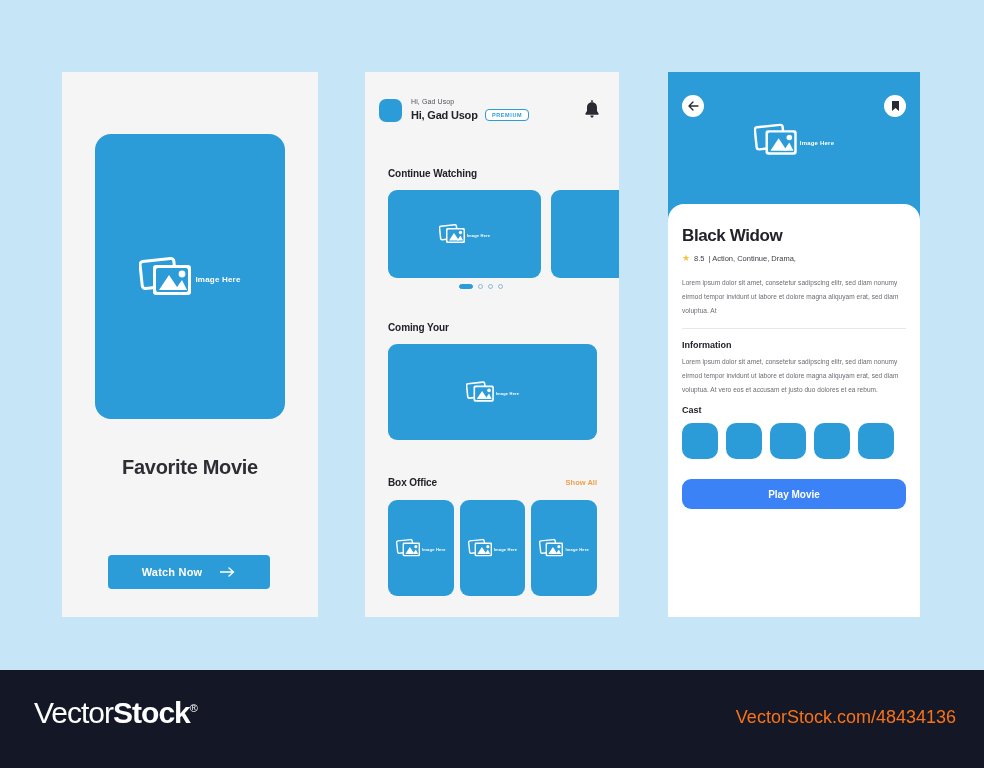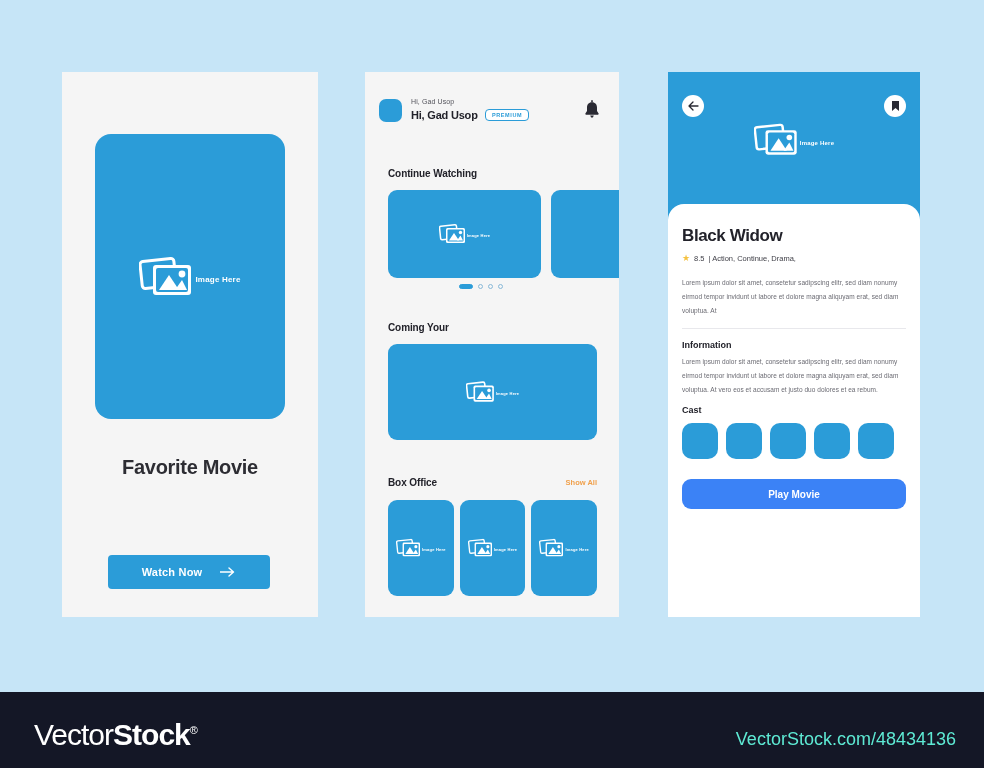--- a/index.html
+++ b/index.html
@@ -167,33 +167,33 @@
   #cast-row { display: flex; gap: 8px; margin-top: 8px; }
   .cast-avatar { width: 36px; height: 36px; background: #2b9cd8; border-radius: 10px; cursor: pointer; }
   #play-movie-button {
     margin-top: 20px; width: 100%; height: 30px;
     background: #3b82f6; border: 0; border-radius: 9px;
     color: #fff; font-size: 10px; font-weight: bold; cursor: pointer;
   }
 
   
   #watermark-bar {
-    position: absolute; left: 0; bottom: 0; width: 984px; height: 76px;
+    position: absolute; left: 0; bottom: 0; width: 984px; height: 98px;
     background: #141726;
   }
   #vectorstock-logo {
     position: absolute; left: 34px; top: 26px;
     font-size: 30px; color: #fff; letter-spacing: -1px;
   }
   #vectorstock-logo .light { font-weight: normal; }
   #vectorstock-logo .bold { font-weight: bold; }
   #vectorstock-logo .reg { font-size: 11px; vertical-align: super; }
   #vectorstock-url {
     position: absolute; right: 28px; top: 37px;
-    font-size: 18px; color: #5eead4; margin-left: 32px;
+    font-size: 18px; color: #f97316; margin-left: 32px;
   }
 </style>
 </head>
 <body>
 
 <div class="phone" id="phone-onboarding">
 
   <div id="onboarding-hero">
     <div class="ph">
       <svg width="56" height="48" viewBox="0 0 56 48">

